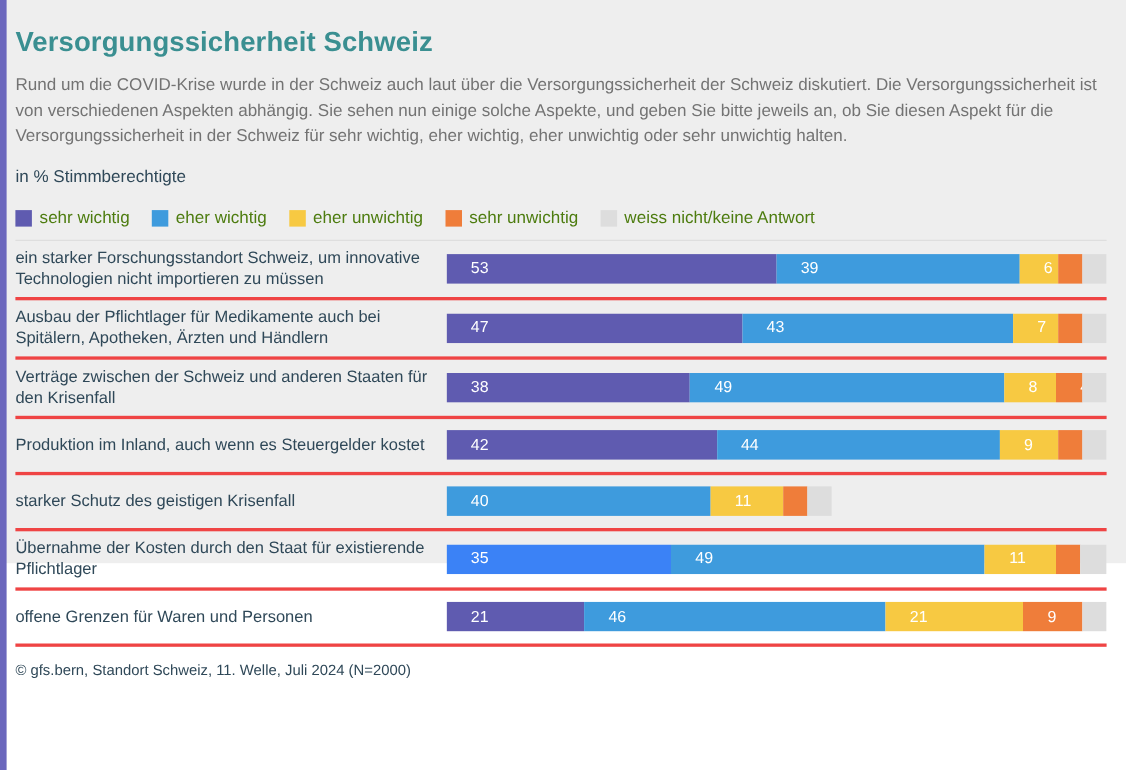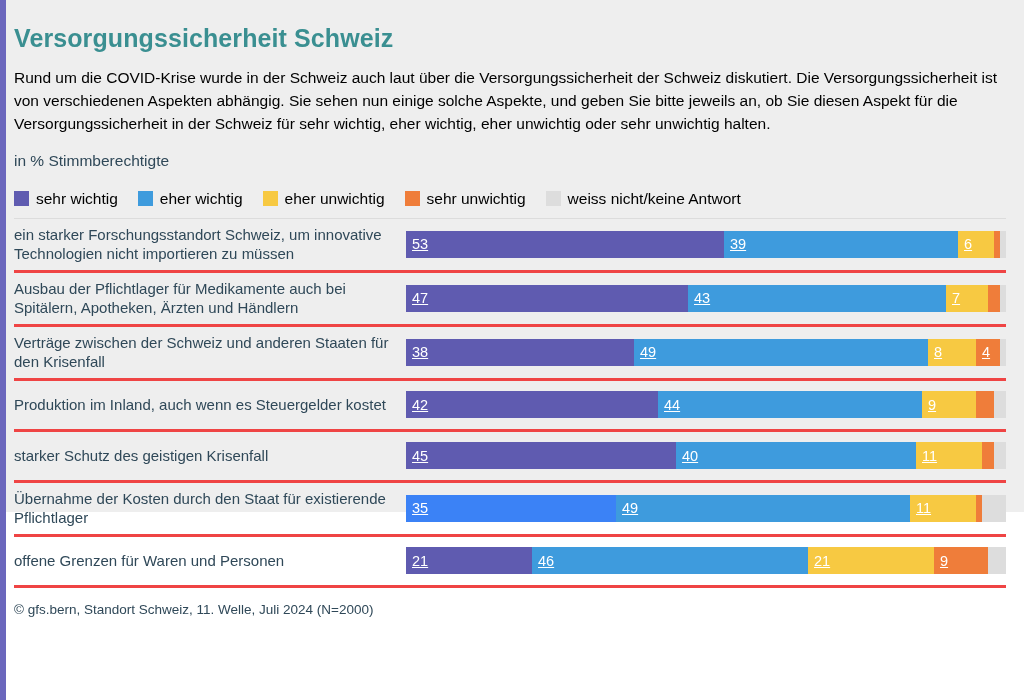--- a/index.html
+++ b/index.html
@@ -40,21 +40,21 @@
     box-sizing: border-box;
   }
   #title {
     color: #3a8f91;
     font-size: 25px;
     font-weight: bold;
     margin: 6px 0 14px 0;
     letter-spacing: 0.1px;
   }
   #subtitle {
-    color: #000000;
+    color: #737373;
     font-size: 15.5px;
     line-height: 1.48;
     max-width: 990px;
     margin-bottom: 16px;
   }
   #units {
     color: #2f4858;
     font-size: 15.5px;
     margin-bottom: 20px;
   }
@@ -71,21 +71,21 @@
     gap: 7px;
     margin-right: 12px;
   }
   .legend-swatch {
     width: 15px;
     height: 15px;
     display: inline-block;
   }
   .legend-label {
     font-size: 15.5px;
-    color: #000000;
+    color: #4d7c0f;
     white-space: nowrap;
   }
   #chart {
     margin-top: 6px;
   }
   .row {
     display: flex;
     align-items: stretch;
     border-bottom: 3px solid #ef4444;
     min-height: 48px;
@@ -117,24 +117,23 @@
     display: flex;
     overflow: hidden;
   }
   .seg {
     height: 27px;
     display: flex;
     align-items: center;
     color: #ffffff;
     font-size: 14.5px;
     box-sizing: border-box;
-    padding-left: 6px;
+    padding-left: 22px;
     white-space: nowrap;
     overflow: hidden;
-    text-decoration: underline;
   }
   .seg.s0 { background: #5f5bb0; }
   .seg.s1 { background: #3e9bdd; }
   .seg.s2 { background: #f6c council; }
   .seg.s2 { background: #f7c942; color: #ffffff; }
   .seg.s3 { background: #ef7d3a; }
   .seg.s4 { background: #dddddd; }
   #footer {
     margin-top: 14px;
     font-size: 13.5px;
@@ -249,23 +248,20 @@
               </div>
               <div class="seg s3" style="background: rgb(239, 125, 58); width: 3%;"></div>
               <div class="seg s4" style="background: rgb(221, 221, 221); width: 2%;"></div>
             </div>
           </div>
         </div>
         <div class="row">
           <div class="row-label">starker Schutz des geistigen Krisenfall</div>
           <div class="row-bars">
             <div class="bar-track">
-              <div class="seg s0" style="background: rgb(95, 91, 176); width: 45%;">
-                <span>45</span>
-              </div>
               <div class="seg s1" style="background: rgb(62, 155, 221); width: 40%;">
                 <span>40</span>
               </div>
               <div class="seg s2" style="background: rgb(247, 201, 66); width: 11%;">
                 <span>11</span>
               </div>
               <div class="seg s3" style="background: rgb(239, 125, 58); width: 2%;"></div>
               <div class="seg s4" style="background: rgb(221, 221, 221); width: 2%;"></div>
             </div>
           </div>

